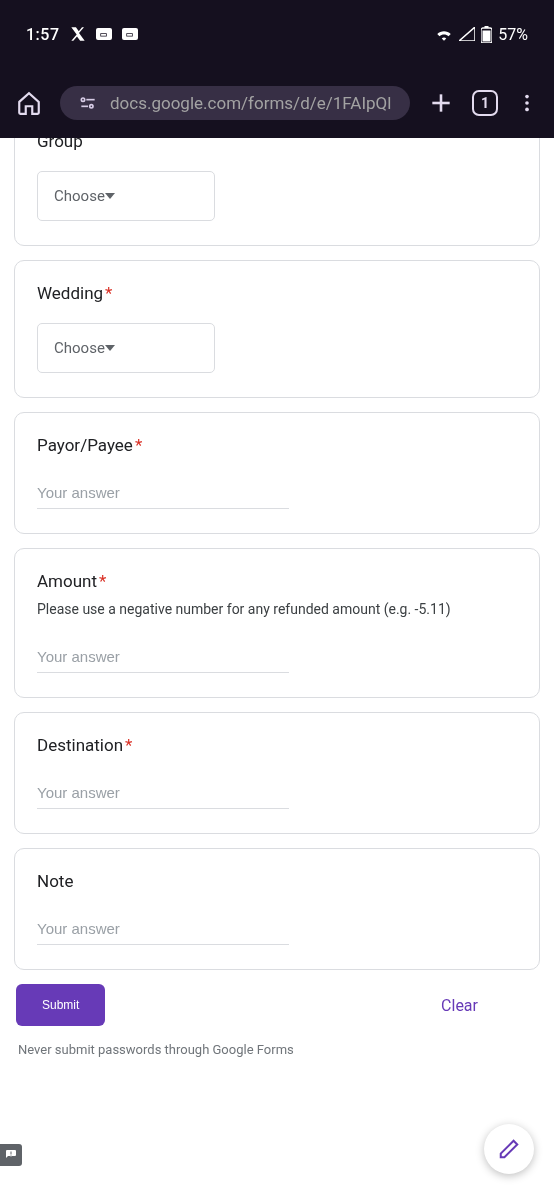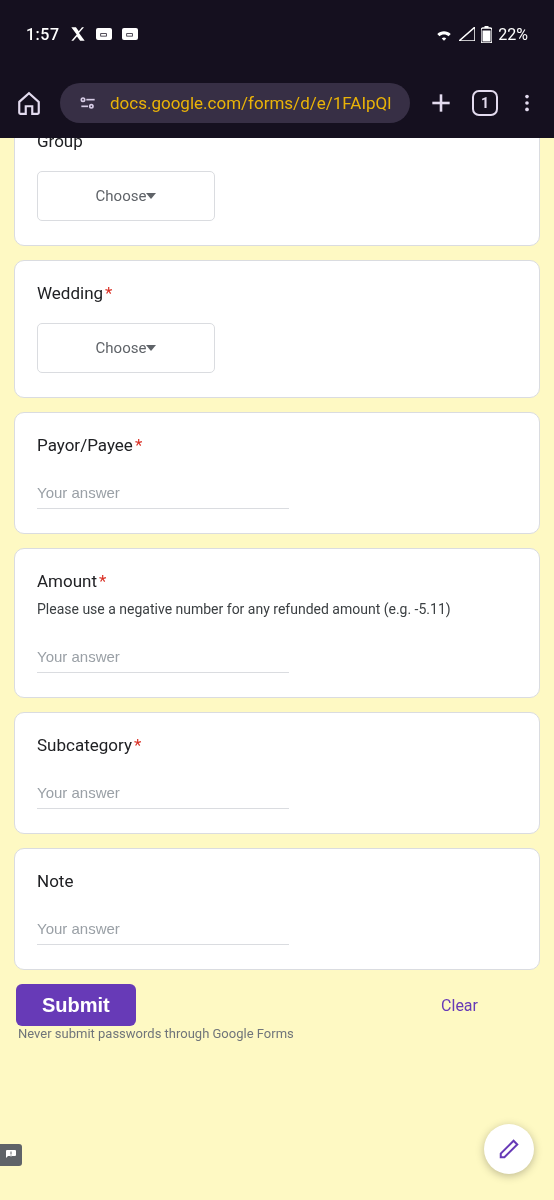--- a/index.html
+++ b/index.html
@@ -16,67 +16,67 @@
   .status-time { font-weight: 500; letter-spacing: 0.5px; }
   .x-icon { width:16px; height:16px; }
   .pill { width:16px; height:12px; background:#fff; border-radius:2px; display:flex; align-items:center; justify-content:center; color:#15101f; font-size:8px; font-weight:700;}
   
   
   .browser-bar {
     height: 70px; background: #15101f; display: flex; align-items: center;
     padding: 0 16px; gap: 18px;
   }
   .url-pill {
-    flex: 1; height: 40px; background: #372f45; border-radius: 24px;
-    display: flex; align-items: center; padding: 0 18px; gap: 12px; color: #eab308;
+    flex: 1; height: 34px; background: #372f45; border-radius: 24px;
+    display: flex; align-items: center; padding: 0 18px; gap: 12px; color: #a3a3a3;
     min-width: 0;
   }
   .url-text { font-size: 17px; white-space: nowrap; overflow: hidden; flex:1; }
   .tab-badge {
     width: 26px; height: 26px; border: 2.2px solid #e3dbef; border-radius: 7px;
     display: flex; align-items: center; justify-content: center;
     font-size: 14px; font-weight: 700; color: #e3dbef;
   }
   .icon-btn { color: #e3dbef; display:flex; align-items:center; justify-content:center; }
 
   
   .content {
-    height: 1062px; background: #fef9c3; overflow: hidden; position: relative;
+    height: 1062px; background: #ffffff; overflow: hidden; position: relative;
     padding: 0 14px;
   }
   .card {
     background: #fff; border-radius: 10px; border: 1px solid #dadce0;
     padding: 22px 22px 24px; margin-bottom: 14px;
   }
   .card.first { margin-top: -30px; }
   .q-label { font-size: 17px; color: #202124; font-weight: 400; }
   .req { color: #d93025; margin-left: 2px; }
   .q-desc { font-size: 14px; color: #3c4043; margin-top: 8px; line-height: 1.45; }
   .dropdown {
     margin-top: 20px; border: 1px solid #dadce0; border-radius: 5px;
     height: 50px; width: 178px; display: flex; align-items: center;
-    padding: 0 16px; color: #5f6368; font-size: 15px; justify-content: center;
+    padding: 0 16px; color: #5f6368; font-size: 15px; justify-content: flex-start;
   }
   .caret { width:0; height:0; border-left:5px solid transparent; border-right:5px solid transparent; border-top:6px solid #5f6368;}
   .text-input {
     margin-top: 22px; border: none; border-bottom: 1px solid #dadce0;
     height: 32px; width: 252px; font-size: 15px; color: #5f6368;
     background: transparent; outline: none; display:block;
   }
   .text-input::placeholder { color: #9aa0a6; }
 
   .bottom-row {
     display: flex; align-items: center; margin-top: 4px; padding: 0 2px;
   }
   .submit-btn {
     background: #673ab7; color: #fff; border: none; border-radius: 6px;
-    height: 42px; padding: 0 26px; font-size: 20px; font-weight: 700;
+    height: 42px; padding: 0 26px; font-size: 12px; font-weight: 400;
   }
   .clear-link { margin-left: auto; color: #673ab7; font-size: 16px; font-weight: 400; padding-right: 60px;}
-  .disclaimer { font-size: 13px; color: #70757a; padding: 0 4px;}
+  .disclaimer { font-size: 13px; color: #70757a; margin-top: 16px; padding: 0 4px;}
 
   .fab {
     position: absolute; right: 20px; bottom: 26px; width: 50px; height: 50px;
     background: #fff; border-radius: 50%; box-shadow: 0 2px 8px rgba(0,0,0,.25);
     display: flex; align-items: center; justify-content: center;
   }
   .feedback-tab {
     position: absolute; left: 0; bottom: 34px; width: 22px; height: 22px;
     background: #5f6368; border-radius: 0 3px 3px 0;
     display:flex; align-items:center; justify-content:center;
@@ -99,21 +99,21 @@
         <path d="M12 18l-3-3c1.7-1.7 4.3-1.7 6 0l-3 3zm-6-6l-3-3c5-5 13-5 18 0l-3 3c-3.3-3.3-8.7-3.3-12 0z"></path>
       </svg>
     <svg width="16" height="14" viewBox="0 0 16 14" fill="none">
         <path d="M0 14L16 14 16 0z" stroke="#fff" stroke-width="1.5"></path>
       </svg>
     <svg width="11" height="17" viewBox="0 0 11 17">
         <rect x="0" y="2" width="11" height="15" rx="2" fill="none" stroke="#fff" stroke-width="1.3"></rect>
         <rect x="3.5" y="0" width="4" height="2" fill="#fff"></rect>
         <rect x="1.5" y="4.5" width="8" height="11" fill="#fff"></rect>
       </svg>
-    <span>22%</span>
+    <span>57%</span>
   </div>
 </div>
 
 <div class="browser-bar">
   <span class="icon-btn">
     <svg width="26" height="26" viewBox="0 0 24 24" fill="none" stroke="#e3dbef" stroke-width="2">
         <path d="M3 11l9-8 9 8v10a1 1 0 01-1 1h-5v-7h-6v7H4a1 1 0 01-1-1V11z"></path>
       </svg>
   </span>
   <div class="url-pill">
@@ -166,21 +166,21 @@
     <input class="text-input" placeholder="Your answer" style="">
   </div>
 
   <div class="card">
     <div class="q-label"><span>Amount</span><span class="req">*</span></div>
     <div class="q-desc">Please use a negative number for any refunded amount (e.g. -5.11)</div>
     <input class="text-input" placeholder="Your answer" style="">
   </div>
 
   <div class="card">
-    <div class="q-label"><span>Subcategory</span><span class="req">*</span></div>
+    <div class="q-label"><span>Destination</span><span class="req">*</span></div>
     <input class="text-input" placeholder="Your answer" style="">
   </div>
 
   <div class="card">
     <div class="q-label">Note</div>
     <input class="text-input" placeholder="Your answer" style="">
   </div>
 
   <div class="bottom-row">
     <button class="submit-btn">Submit</button>

